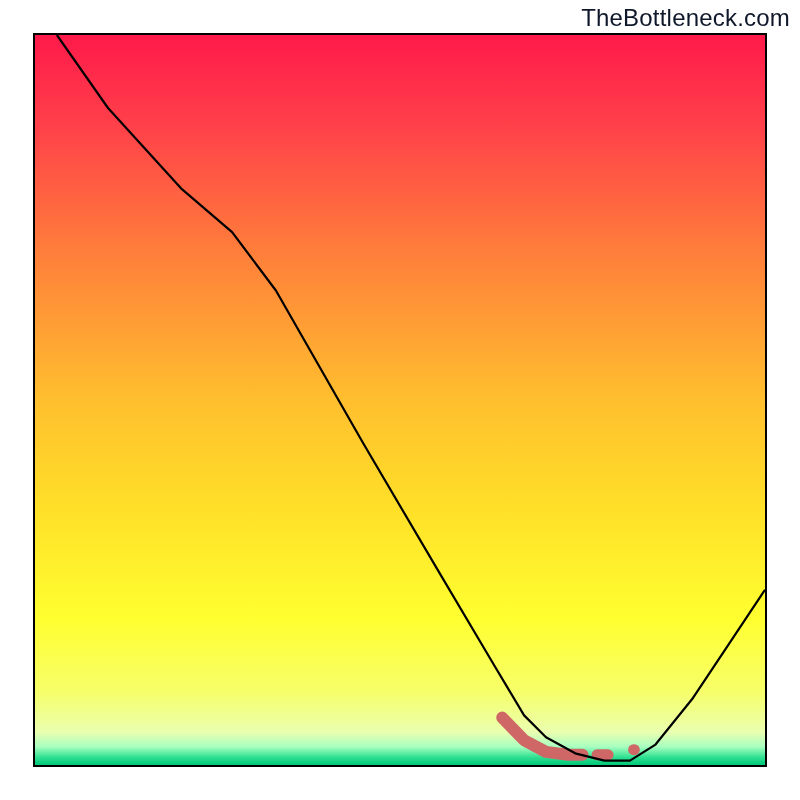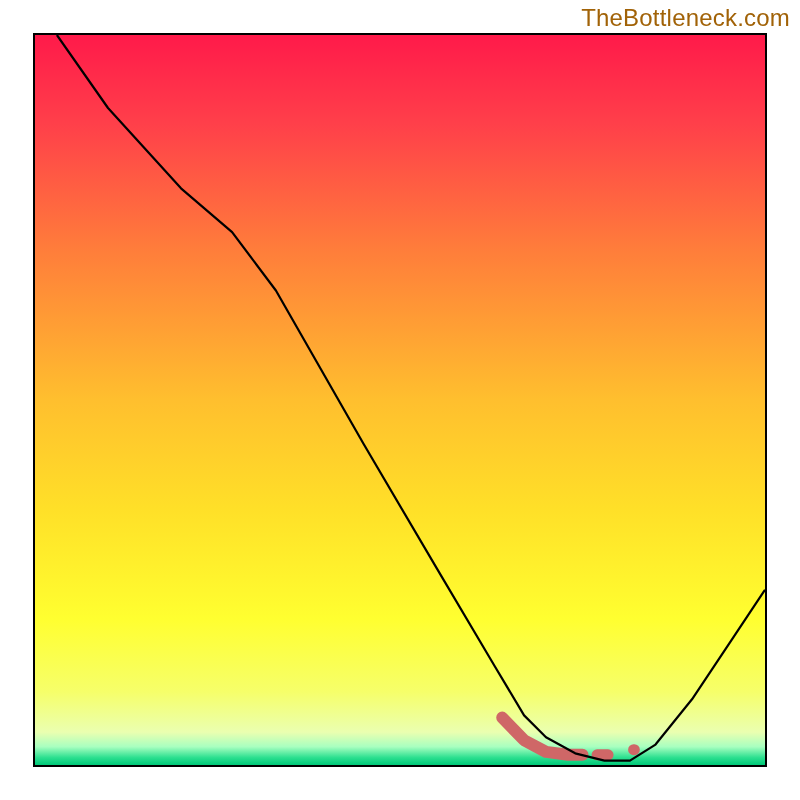--- a/index.html
+++ b/index.html
@@ -13,21 +13,21 @@
   }
   .frame {
     position: relative;
     width: 800px;
     height: 800px;
   }
   .watermark {
     position: absolute;
     top: 4px;
     right: 10px;
-    color: #a16207;
+    color: #0f172a;
     font-size: 24px;
     font-weight: 400;
     letter-spacing: 0.2px;
     z-index: 5;
   }
   .plot-area {
     position: absolute;
     left: 33px;
     top: 33px;
     width: 734px;

